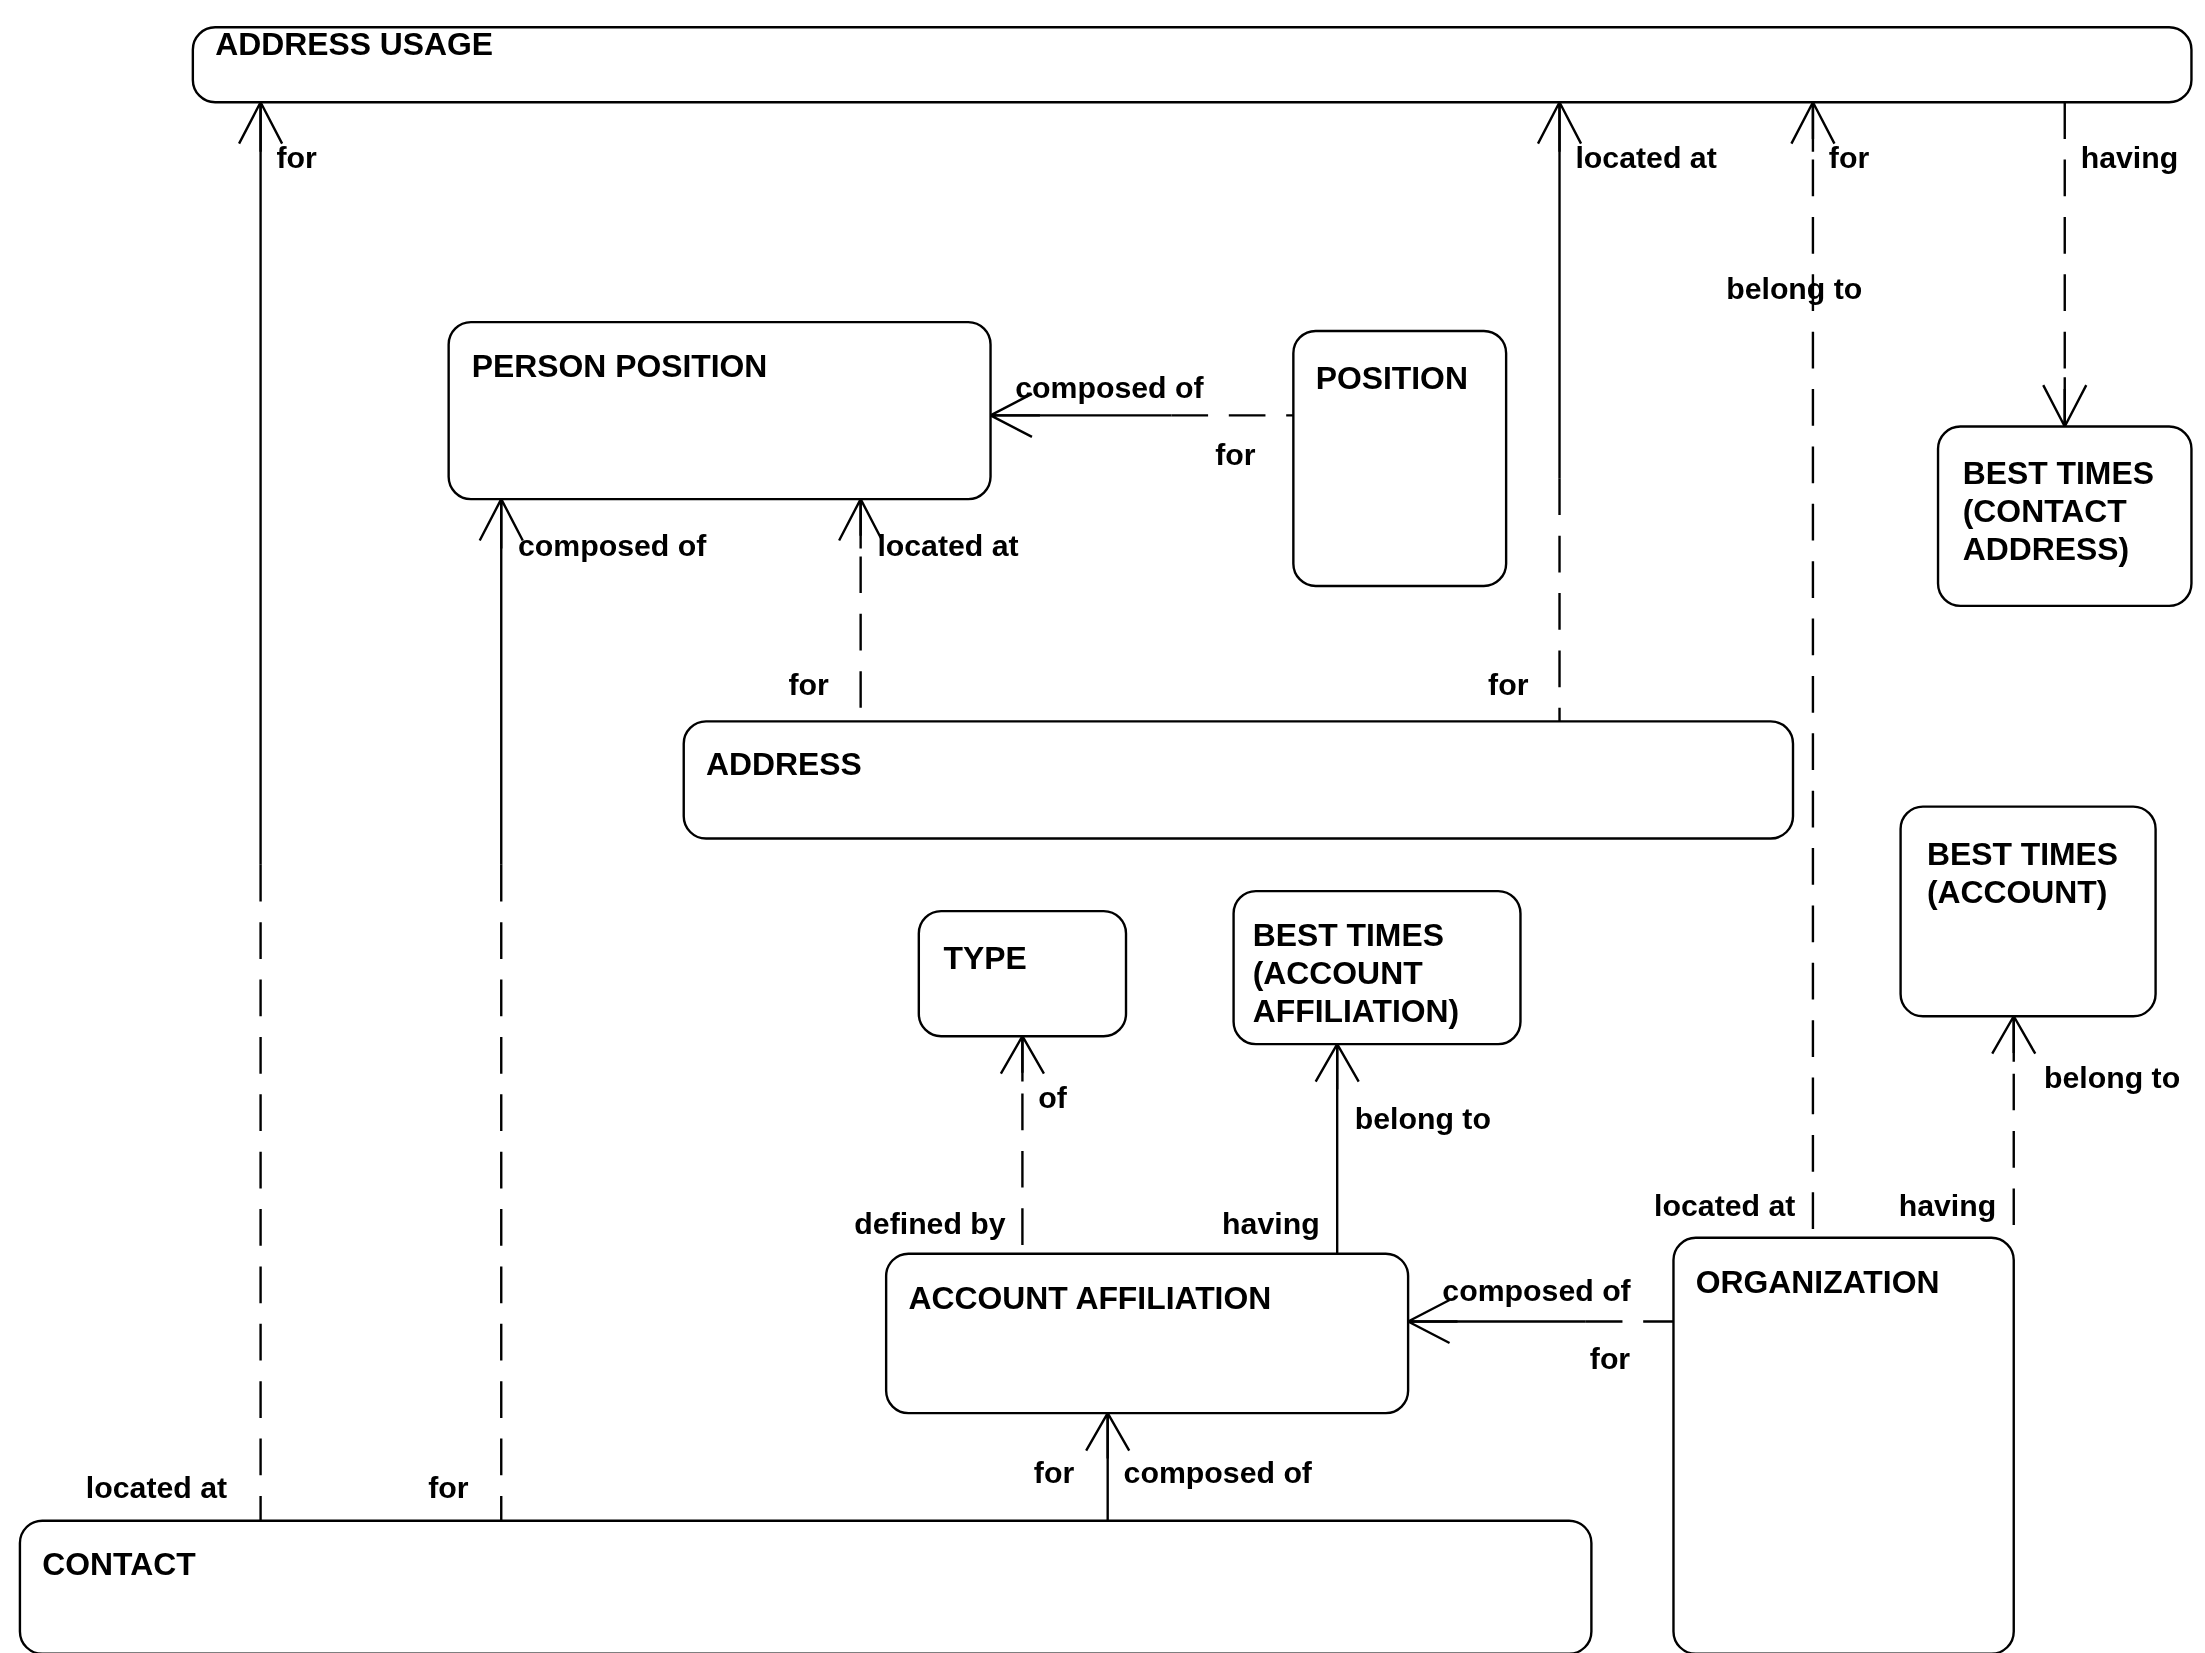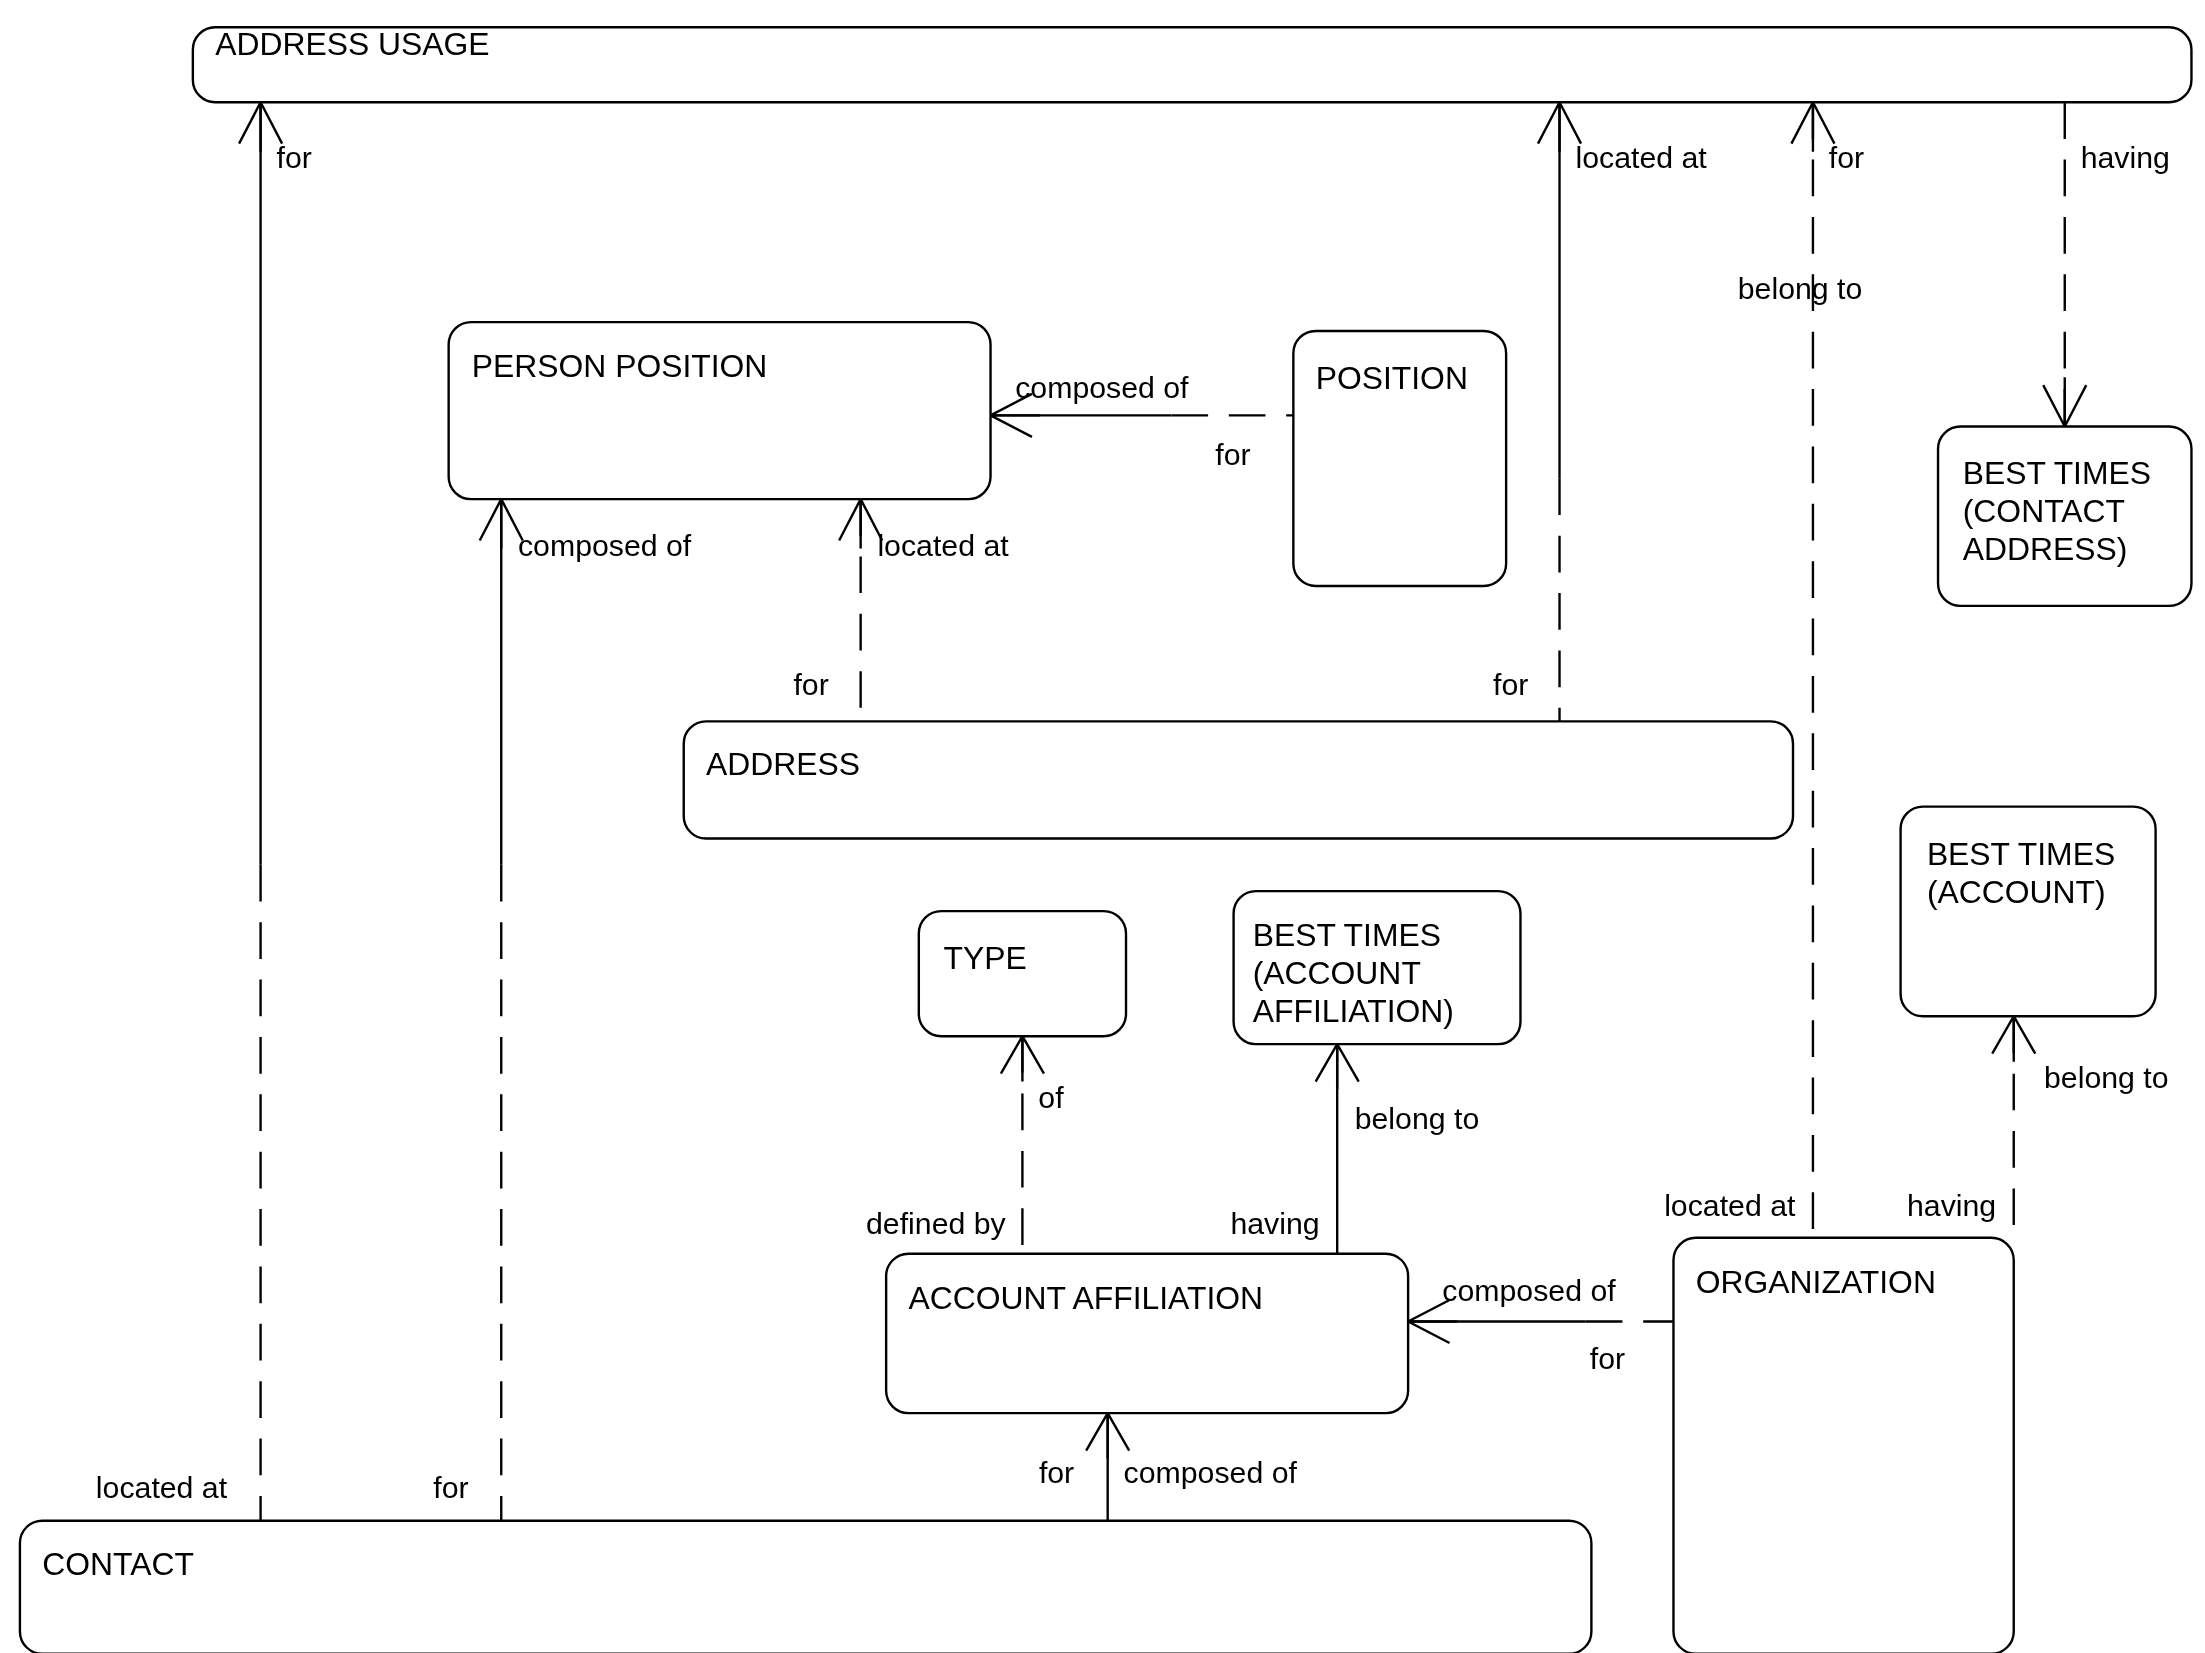--- a/index.html
+++ b/index.html
@@ -7,20 +7,21 @@
     padding: 0;
     background: #ffffff;
   }
   #canvas {
     position: relative;
     width: 2205px;
     height: 1654px;
     background: #ffffff;
     font-family: "Liberation Sans", sans-serif;
     overflow: hidden;
+    font-weight: bold;
   }
   #diagram-svg {
     position: absolute;
     left: 0;
     top: 0;
     width: 2205px;
     height: 1654px;
   }
   .entity-box {
     fill: #ffffff;

